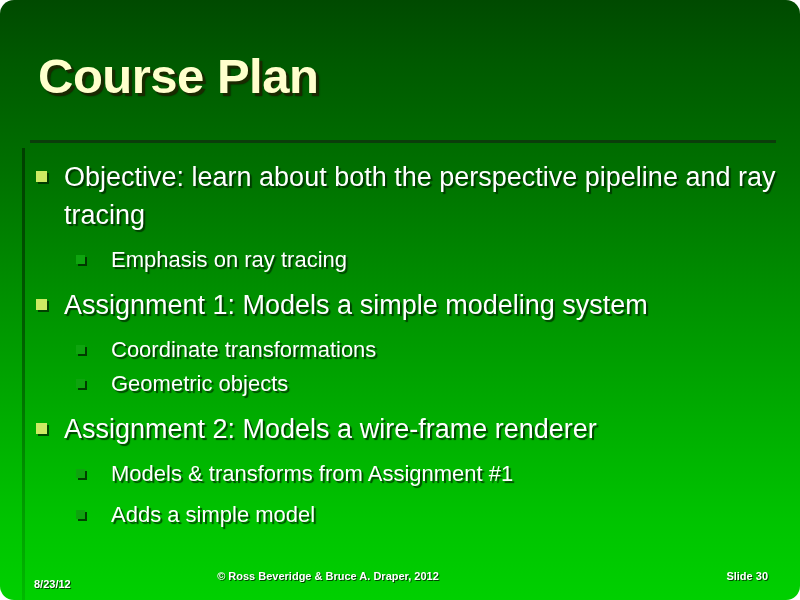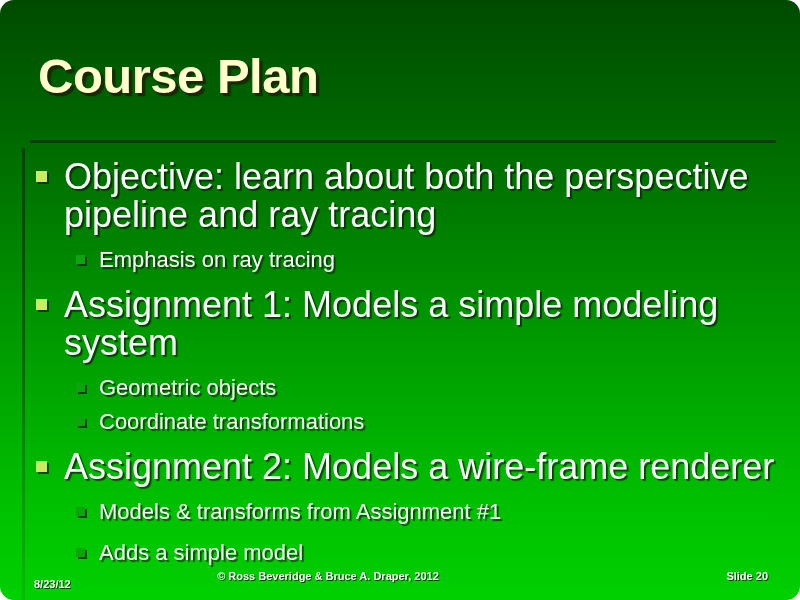--- a/index.html
+++ b/index.html
@@ -85,30 +85,31 @@
   .lvl1 .marker {
     flex: 0 0 auto;
     width: 11px;
     height: 11px;
     margin-top: 13px;
     margin-right: 17px;
     background: #cdea63;
     box-shadow: 2px 2px 0 rgba(0,40,0,0.75);
   }
   .lvl1 .btext {
-    font-size: 36px;
+    font-size: 27px;
     line-height: 38px;
     color: #ffffff;
     text-shadow: 2px 2px 1px rgba(0,35,0,0.75);
   }
 
   
   .lvl2 {
     margin-left: 40px;
     margin-bottom: 1px;
+    gap: 12px;
   }
   .lvl2 .marker {
     flex: 0 0 auto;
     width: 9px;
     height: 9px;
     margin-top: 12px;
     margin-right: 14px;
     background: #0ea40e;
     box-shadow: 2px 2px 0 rgba(0,35,0,0.8);
   }
@@ -172,26 +173,26 @@
 
     <div class="bullet-row lvl1">
       <span class="marker"></span>
       <span class="btext">Assignment 1: Models a simple modeling system</span>
     </div>
 
     <div class="gap-sm"></div>
 
     <div class="bullet-row lvl2">
       <span class="marker"></span>
+      <span class="btext">Coordinate transformations</span>
+    </div>
+
+    <div class="bullet-row lvl2">
+      <span class="marker"></span>
       <span class="btext">Geometric objects</span>
-    </div>
-
-    <div class="bullet-row lvl2">
-      <span class="marker"></span>
-      <span class="btext">Coordinate transformations</span>
     </div>
 
     <div class="gap-md"></div>
 
     <div class="bullet-row lvl1">
       <span class="marker"></span>
       <span class="btext">Assignment 2: Models a wire-frame renderer</span>
     </div>
 
     <div class="gap-sm"></div>
@@ -209,16 +210,16 @@
     </div>
 
     <div class="gap-sm"></div>
 
 
   </div>
 
   <div id="footer">
     <div class="foot-text" id="footer-date">8/23/12</div>
     <div class="foot-text" id="footer-copy">© Ross Beveridge &amp; Bruce A. Draper, 2012</div>
-    <div class="foot-text" id="footer-slide">Slide 20</div>
+    <div class="foot-text" id="footer-slide">Slide 30</div>
   </div>
 
 </div>
 
 </body></html>

